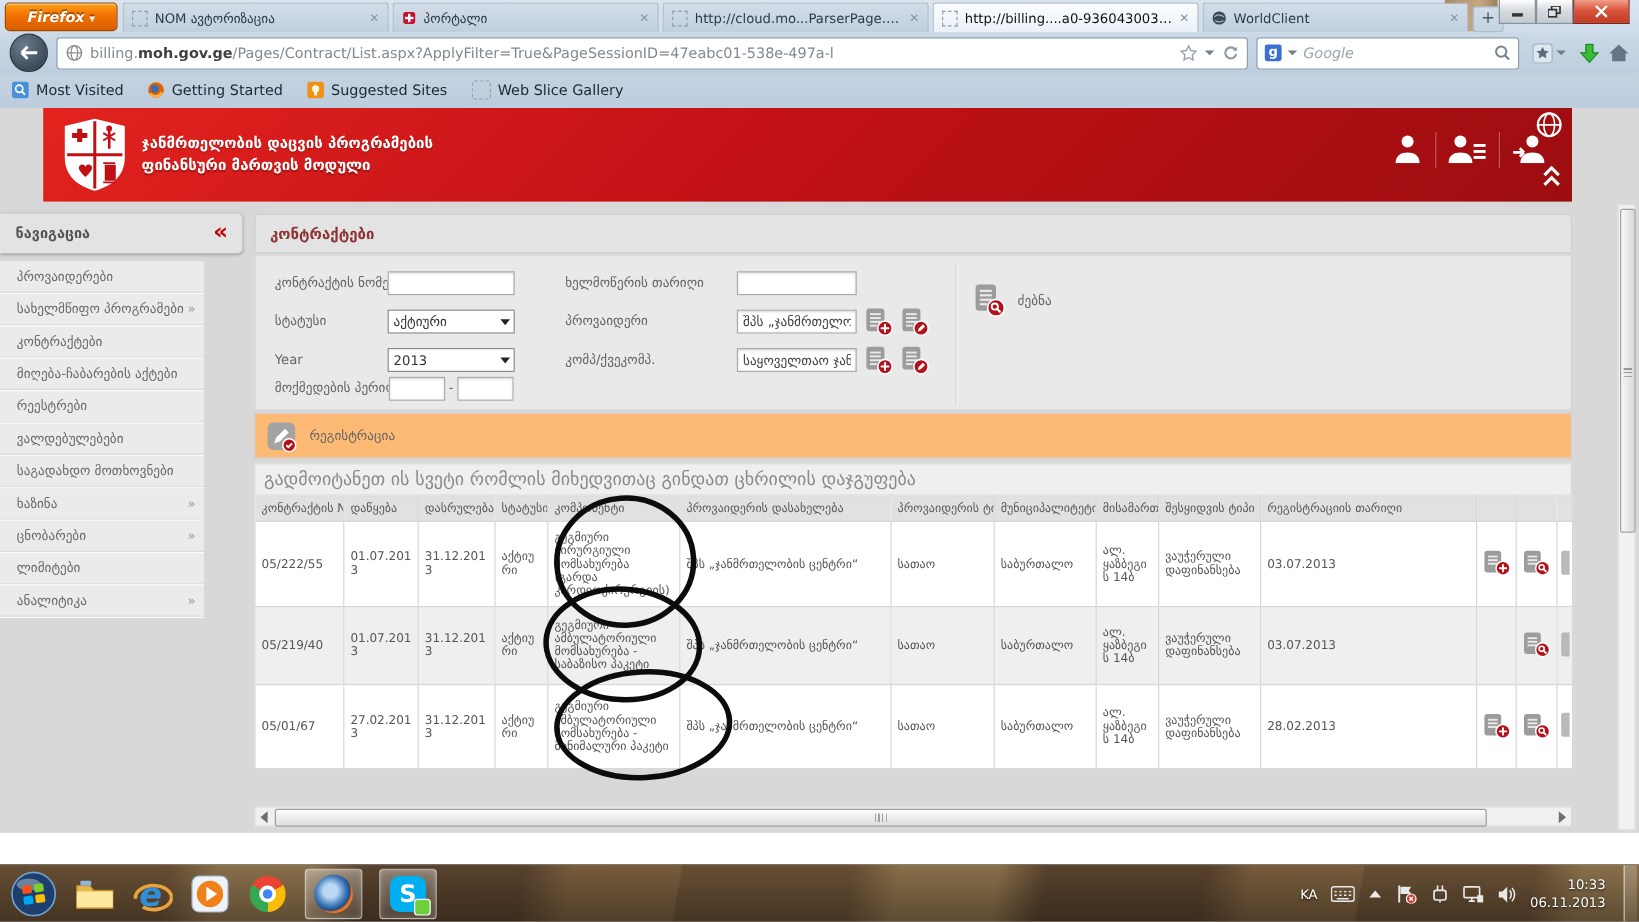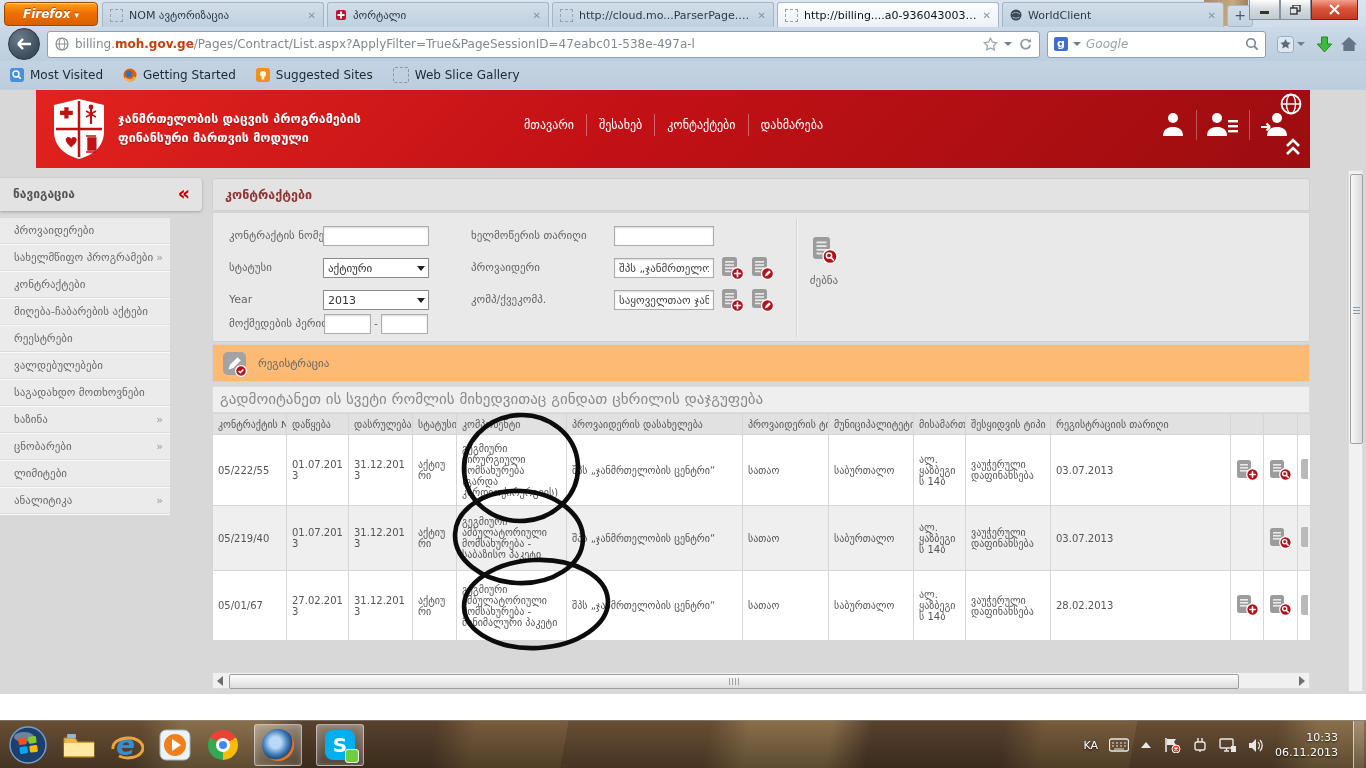--- a/index.html
+++ b/index.html
@@ -32,21 +32,21 @@
       background:linear-gradient(#fdfdfd,#d4d9de 50%,#c3cad1);display:flex;align-items:center;justify-content:center;}
   .wc.close{width:45px;background:linear-gradient(#f2a08c,#d9553a 45%,#c23a23);border-color:#7e2418;}
   .navbar{position:absolute;top:27px;left:0;right:0;height:34px;display:flex;align-items:center;
           padding:0 8px;gap:7px;box-sizing:border-box;
           background:linear-gradient(#ccd9e7,#bccede);}
   .back-btn{width:30px;height:30px;border-radius:50%;flex:0 0 auto;
             background:radial-gradient(circle at 35% 30%,#6a7d8d,#3c4c5a 70%);
             border:1px solid #2a3641;display:flex;align-items:center;justify-content:center;}
   .url-bar{flex:1;height:25px;background:#fff;border:1px solid #8ba0b4;border-radius:3px;
            display:flex;align-items:center;gap:6px;padding:0 7px;font-size:12px;color:#808890;}
-  .url-domain{color:#c2410c;font-weight:bold;text-align:right;}
+  .url-domain{color:#404040;font-weight:bold;text-align:right;}
   .url-path{overflow:hidden;white-space:nowrap;text-overflow:ellipsis;max-width:640px;}
   .url-right{margin-left:auto;display:flex;align-items:center;gap:6px;}
   .search-bar{width:205px;height:25px;background:#fff;border:1px solid #8ba0b4;border-radius:3px;
            display:flex;align-items:center;gap:5px;padding:0 6px;font-size:12px;flex:0 0 auto;}
   .search-ph{color:#9aa4ae;font-style:italic;flex:1;}
   .g-fav{width:14px;height:14px;border-radius:2px;background:#3b6fd6;color:#fff;font-size:11px;
          font-weight:bold;text-align:center;line-height:14px;flex:0 0 auto;}
   .caret-down{width:0;height:0;border-left:4px solid transparent;border-right:4px solid transparent;
          border-top:4px solid #6f7f8e;}
   .chrome-btn{height:26px;display:flex;align-items:center;gap:3px;padding:0 4px;border-radius:3px;}
@@ -93,21 +93,21 @@
       box-sizing:border-box;font-family:"DejaVu Sans",sans-serif;}
   .f-select{position:absolute;width:106px;height:20px;background:#fff;border:1px solid #8a8a8a;
       display:flex;align-items:center;font-size:11px;color:#333;padding-left:4px;box-sizing:border-box;}
   .sel-arrow{margin-left:auto;width:14px;display:flex;justify-content:center;}
   .sel-arrow::after{content:"";width:0;height:0;border-left:4px solid transparent;
       border-right:4px solid transparent;border-top:5px solid #222;}
   .icon-btn{position:absolute;width:26px;height:26px;}
   .form-divider{position:absolute;left:583px;top:6px;height:118px;width:1px;background:#d4d4d4;
       box-shadow:1px 0 0 #f5f5f5;}
   .search-btn{position:absolute;left:596px;top:22px;display:flex;align-items:center;gap:9px;
-      font-size:11px;color:#666;flex-direction:column;}
+      font-size:11px;color:#666;}
   .reg-bar{position:absolute;top:166px;left:0;right:0;height:38px;background:#fdba74;
       border:1px solid #d2d2d2;box-sizing:border-box;display:flex;align-items:center;gap:9px;
       padding-left:9px;font-size:11px;color:#666;}
   .hint-bar{position:absolute;top:208px;left:0;right:0;height:27px;background:#efefef;
       border:1px solid #dcdcdc;box-sizing:border-box;font-size:15px;color:#8a8a8a;
       line-height:25px;padding-left:7px;}
   table.grid{position:absolute;top:235px;left:0;border-collapse:collapse;table-layout:fixed;
       width:1098px;background:#fff;}
   .grid th,.grid td{border:1px solid #d6d6d6;font-size:10px;color:#555;padding:2px 5px;
       text-align:left;vertical-align:middle;overflow:hidden;word-wrap:break-word;}
@@ -326,26 +326,20 @@
         <path d="M13 15h5v-4h5v4h5v5h-5v4h-5v-4h-5z" fill="#c01014" transform="translate(-1,1) scale(0.85)"></path>
         <path d="M41 9v18" stroke="#c01014" stroke-width="2.2"></path>
           <circle cx="41" cy="10" r="2.4" fill="#c01014"></circle>
           <path d="M36 14c4 2 6 4 10 6M46 14c-4 2-6 4-10 6" stroke="#c01014" stroke-width="1.6" fill="none"></path>
         <path d="M16.5 40c2-3.5 6.5-2 6.5 1 0-3 4.5-4.5 6.5-1 1.8 3.2-3 8-6.5 11-3.5-3-8.3-7.8-6.5-11z" fill="#c01014" transform="scale(0.8) translate(3.5,12)"></path>
         <path d="M36 56h10M36 40h10M38 42h1.8v12H38zM41 42h1.8v12H41zM44 42h1.8v12H44z" stroke="#c01014" stroke-width="1.4" fill="#c01014" transform="translate(0,-1) scale(1)"></path>
       </svg>
       <div class="header-title">
         <div>ჯანმრთელობის დაცვის პროგრამების</div>
         <div>ფინანსური მართვის მოდული</div>
-      </div>
-      <div class="header-nav">
-        <span class="hnav">მთავარი</span>
-        <span class="hnav">შესახებ</span>
-        <span class="hnav">კონტაქტები</span>
-        <span class="hnav">დახმარება</span>
       </div>
       <div class="header-users">
         <span class="huser">
           <svg width="26" height="26">
               <circle cx="13" cy="8" r="5" fill="#fff"></circle>
               <path d="M3 26c0-6.5 4.5-9 10-9s10 2.5 10 9z" fill="#fff"></path>
             </svg>
         </span>
         <span class="huser">
           <svg width="32" height="26">

